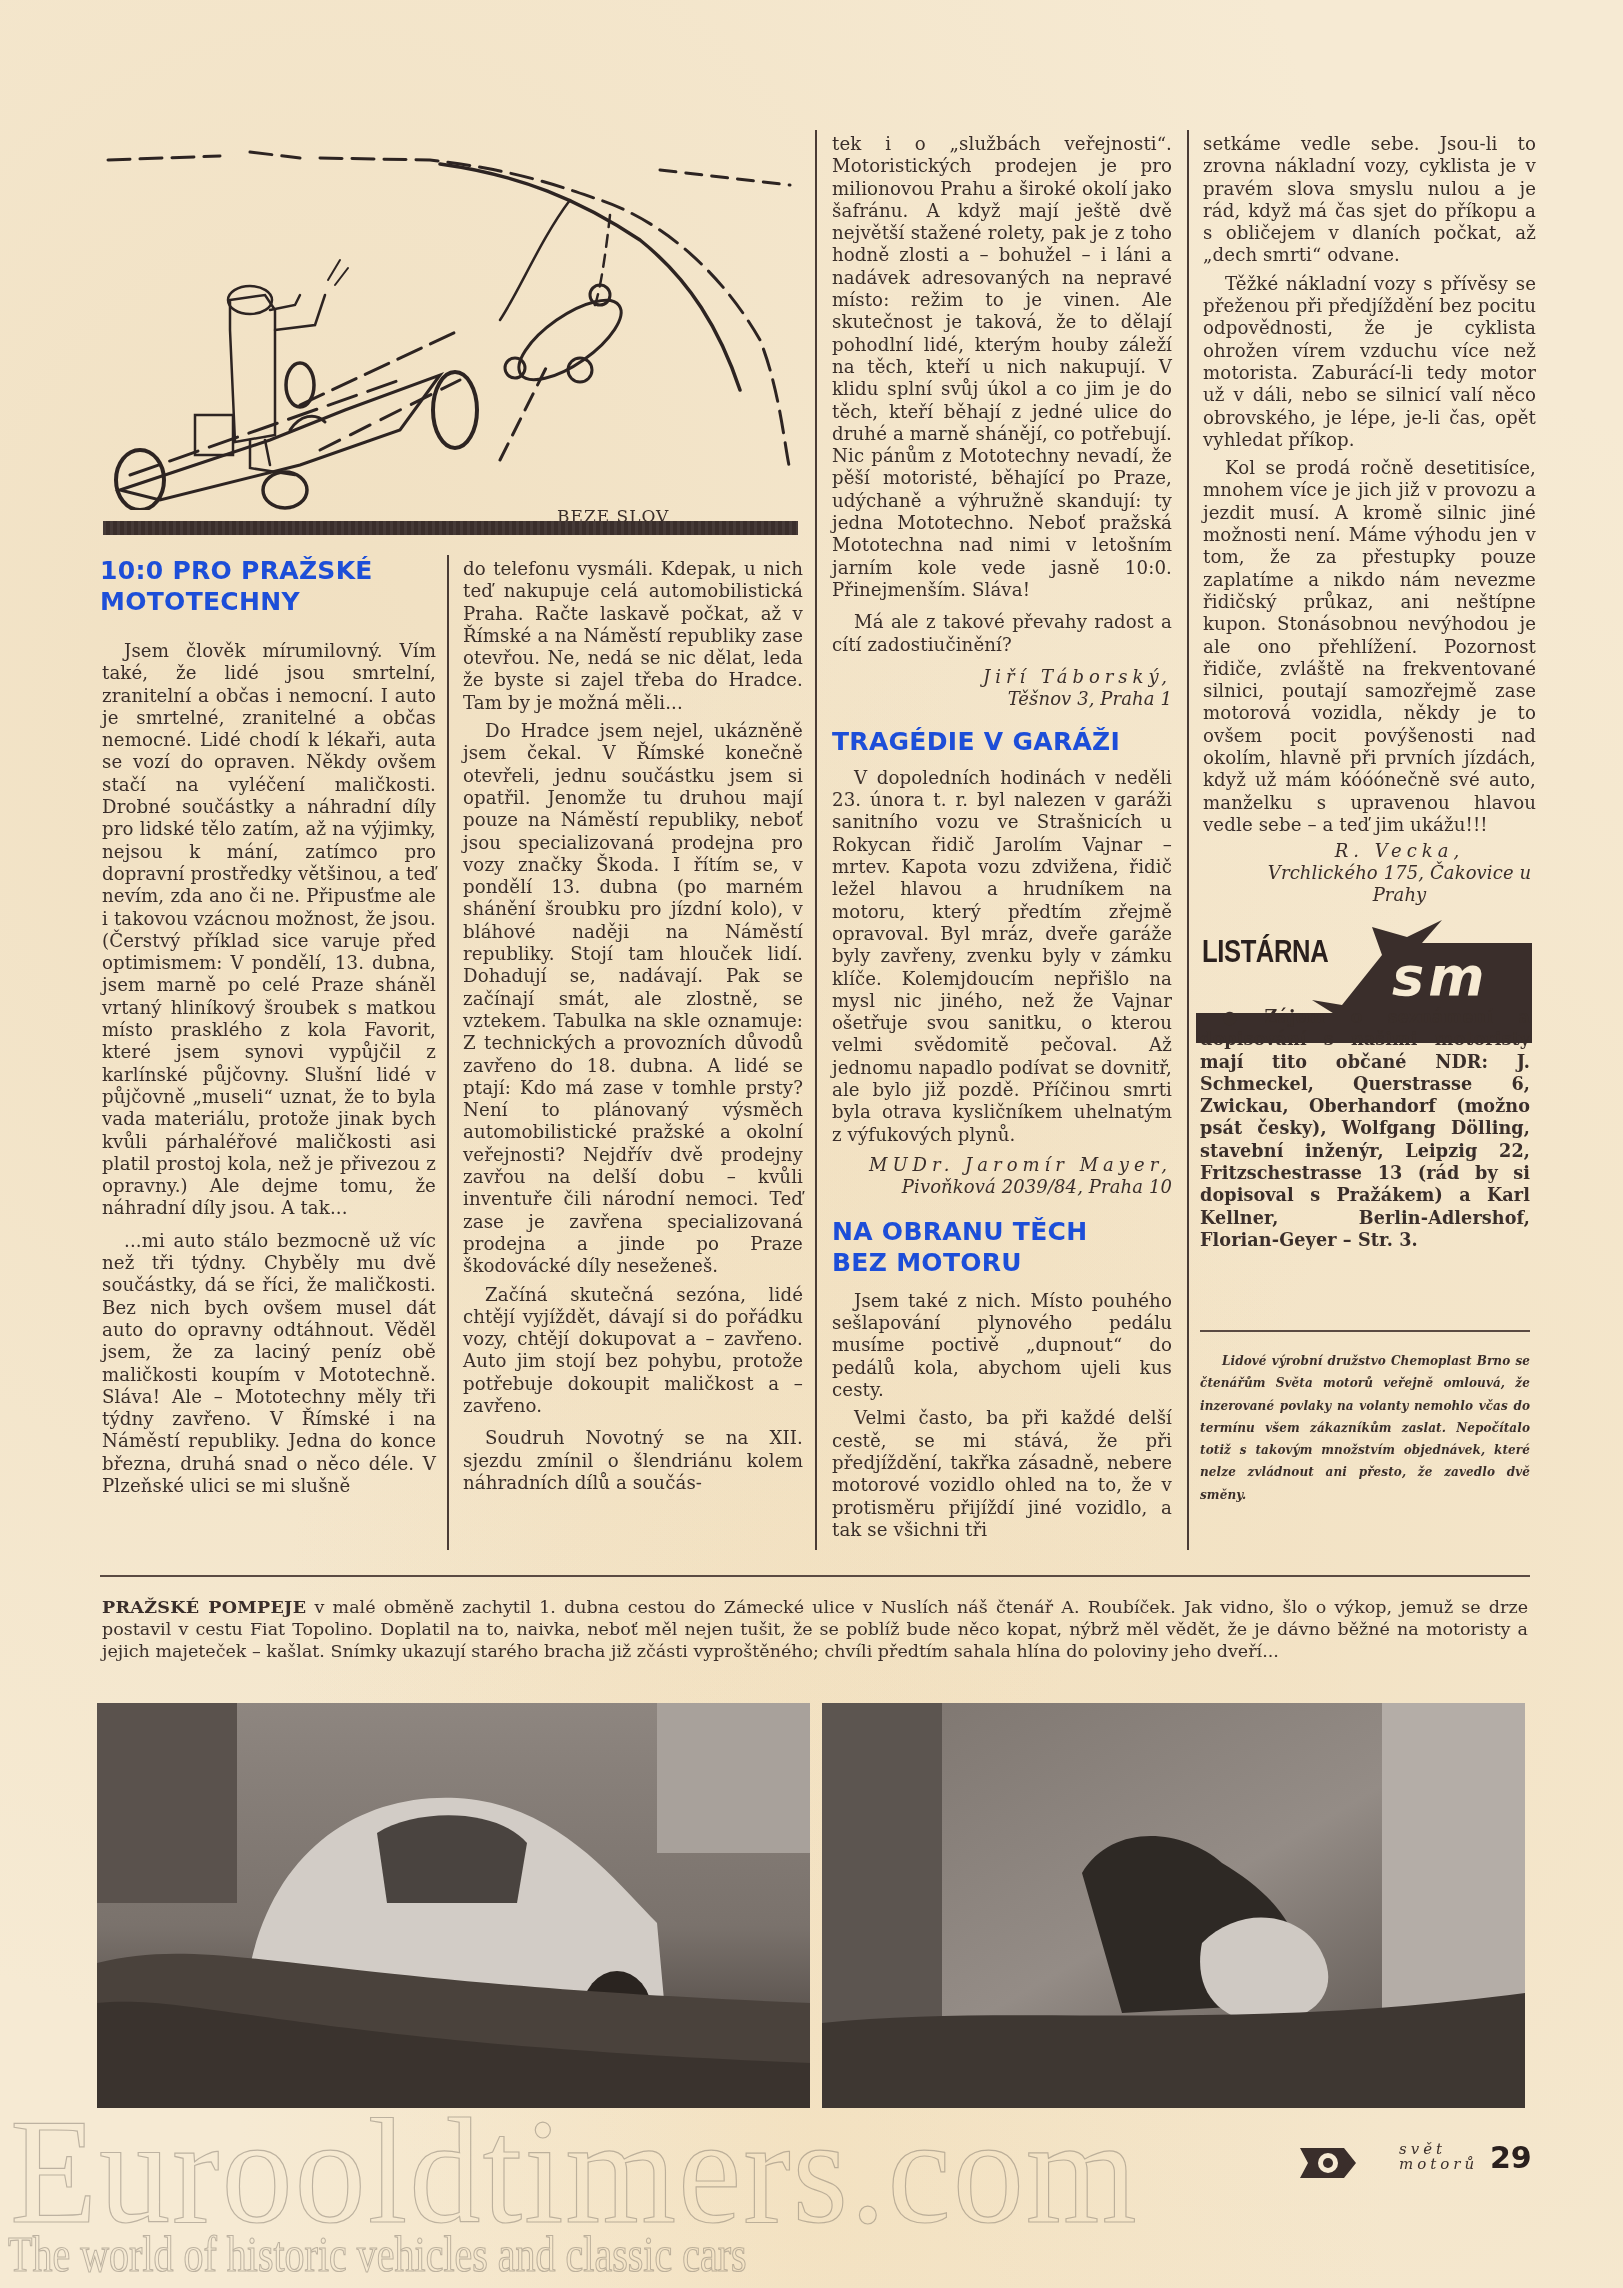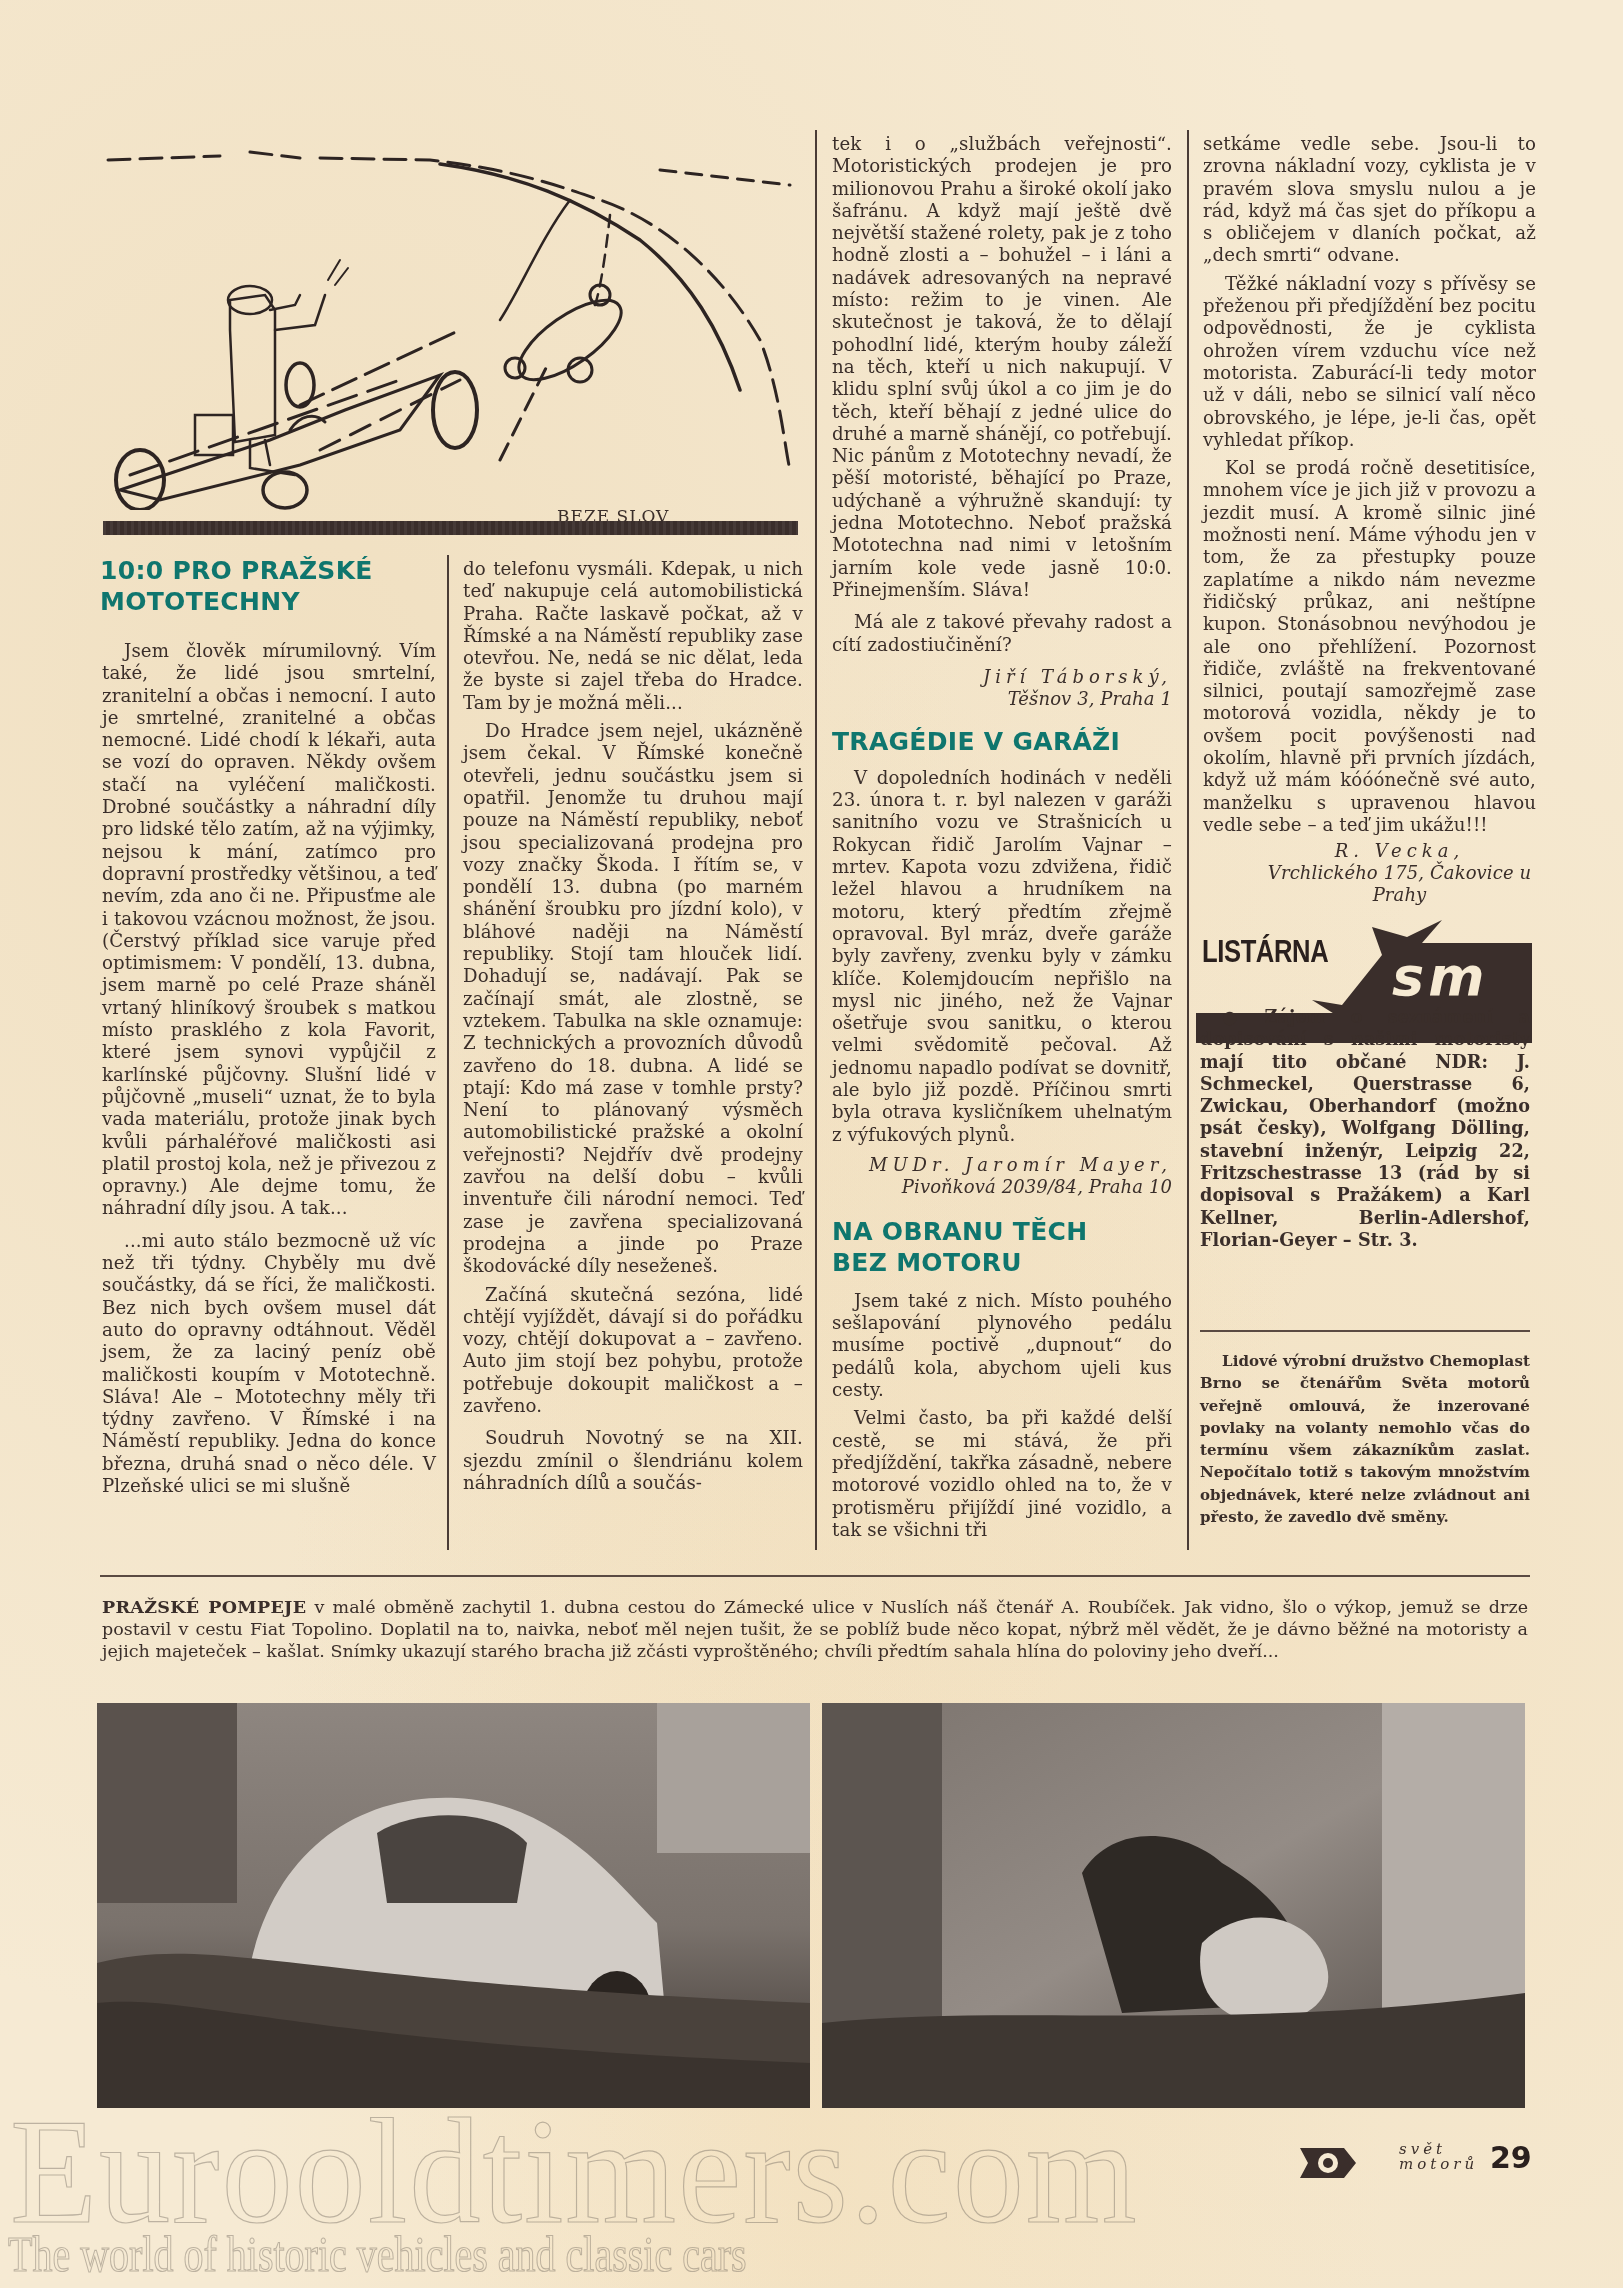--- a/index.html
+++ b/index.html
@@ -11,21 +11,21 @@
       radial-gradient(ellipse at 80% 70%, rgba(235,210,165,0.3), transparent 55%),
       radial-gradient(ellipse at 50% 95%, rgba(240,215,170,0.35), transparent 50%);
     font-family:"DejaVu Serif", serif;
     color:#3a2e2a;
   }
   .abs{position:absolute;}
   .col{position:absolute;font-size:18.2px;line-height:22.3px;text-align:justify;letter-spacing:0.1px;}
   .col p{margin:0;text-indent:22px;}
   .col p + p{margin-top:6px;}
   .col p.noind{text-indent:0;}
-  .head{font-family:"DejaVu Sans", sans-serif;font-weight:bold;font-size:25px;line-height:31px;color:#0f766e;letter-spacing:0.3px;margin:0;}
+  .head{font-family:"DejaVu Sans", sans-serif;font-weight:bold;font-size:25px;line-height:31px;color:#1d4ed8;letter-spacing:0.3px;margin:0;}
   .sig{text-align:right;font-style:italic;font-size:18px;line-height:22px;}
   .sig .spaced{letter-spacing:5px;}
   .vrule{position:absolute;width:1.5px;background:#4a3c36;}
   .hbar{position:absolute;height:14px;background:#3a2e2b;
         background-image:repeating-linear-gradient(90deg, rgba(255,255,255,0.06) 0 3px, transparent 3px 7px);}
   .thin{position:absolute;height:1.5px;background:#5a4a42;}
   .bold{font-weight:bold;}
   .photo{position:absolute;background:#6f6660;overflow:hidden;}
   .caption{position:absolute;font-size:17.5px;line-height:22px;text-align:justify;}
   .caption .lead{font-weight:bold;letter-spacing:0.3px;}
@@ -134,21 +134,21 @@
     <polygon points="4,110 340,110 340,28 230,28 250,5 215,22 180,12 190,40 150,90 120,85 160,110" fill="#3a2e2b"></polygon>
     <rect x="4" y="98" width="336" height="30" fill="#3a2e2b"></rect>
   </svg>
   <div class="abs" style="left:200px;top:30px;font-family:'DejaVu Sans',sans-serif;font-weight:bold;font-style:italic;font-size:54px;color:#f6ead3;letter-spacing:4px;">sm</div>
 </div>
 
 <div class="col bold" style="left:1200px;top:1006px;width:330px;font-size:17.6px;">
   <p><span style="margin-right:8px;">●</span><span>Zájem o seznámení a dopisování s našimi motoristy mají tito občané NDR: J. Schmeckel, Querstrasse 6, Zwickau, Oberhandorf (možno psát česky), Wolfgang Dölling, stavební inženýr, Leipzig 22, Fritzschestrasse 13 (rád by si dopisoval s Pražákem) a Karl Kellner, Berlin-Adlershof, Florian-Geyer – Str. 3.</span></p>
 </div>
 <div class="thin" style="left:1200px;top:1330px;width:330px;"></div>
-<div class="col bold" style="left:1200px;top:1350px;width:330px;font-size:15px;">
+<div class="col bold" style="left:1200px;top:1350px;width:330px;font-size:12px;font-style:italic;">
   <p>Lidové výrobní družstvo Chemoplast Brno se čtenářům Světa motorů veřejně omlouvá, že inzerované povlaky na volanty nemohlo včas do termínu všem zákazníkům zaslat. Nepočítalo totiž s takovým množstvím objednávek, které nelze zvládnout ani přesto, že zavedlo dvě směny.</p>
 </div>
 
 <div class="thin" style="left:100px;top:1575px;width:1430px;"></div>
 
 <div class="caption" style="left:102px;top:1596px;width:1426px;">
   <span class="lead">PRAŽSKÉ POMPEJE</span><span> v malé obměně zachytil 1. dubna cestou do Zámecké ulice v Nuslích náš čtenář A. Roubíček. Jak vidno, šlo o výkop, jemuž se drze postavil v cestu Fiat Topolino. Doplatil na to, naivka, neboť měl nejen tušit, že se poblíž bude něco kopat, nýbrž měl vědět, že je dávno běžné na motoristy a jejich majeteček – kašlat. Snímky ukazují starého bracha již zčásti vyproštěného; chvíli předtím sahala hlína do poloviny jeho dveří...</span>
 </div>
 
 <div class="photo" style="left:97px;top:1703px;width:713px;height:405px;">

